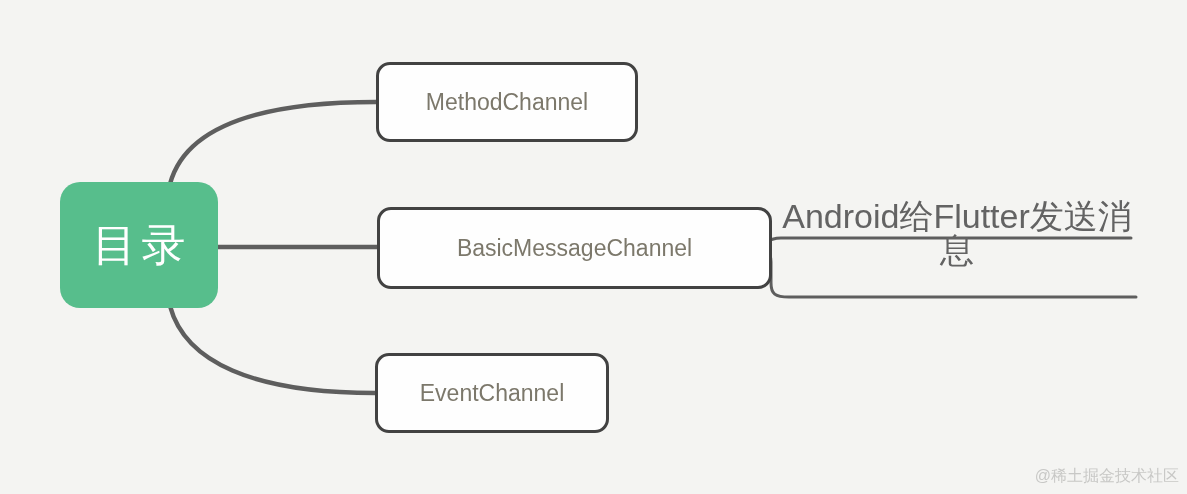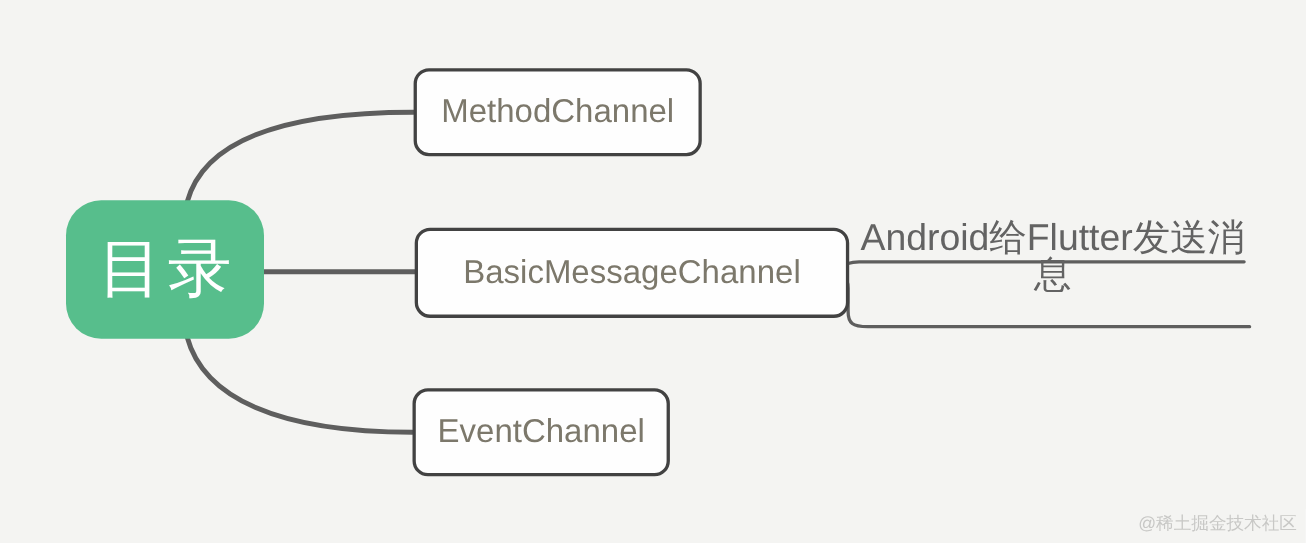--- a/index.html
+++ b/index.html
@@ -22,35 +22,35 @@
   }
   .node {
     position: absolute;
     display: flex;
     align-items: center;
     justify-content: center;
     box-sizing: border-box;
   }
   .root-node {
     left: 60px; top: 182px;
-    width: 180px; height: 126px;
+    width: 158px; height: 126px;
     background: #57be8c;
-    border-radius: 32px;
+    border-radius: 20px;
     color: #ffffff;
-    font-size: 58px;
+    font-size: 44px;
     letter-spacing: 5px;
     text-indent: 5px;
     cursor: pointer;
   }
   .topic-box {
     background: #fefefe;
     border: 3px solid #424242;
     border-radius: 14px;
     color: #7c786b;
-    font-size: 30px;
+    font-size: 23px;
     cursor: pointer;
   }
   .box-method  { left: 376px; top: 62px;  width: 262px; height: 80px; }
   .box-basic   { left: 377px; top: 207px; width: 395px; height: 82px; }
   .box-event   { left: 375px; top: 353px; width: 234px; height: 80px; }
   .subtopic {
     position: absolute;
     width: 350px;
     text-align: center;
     color: #636363;

